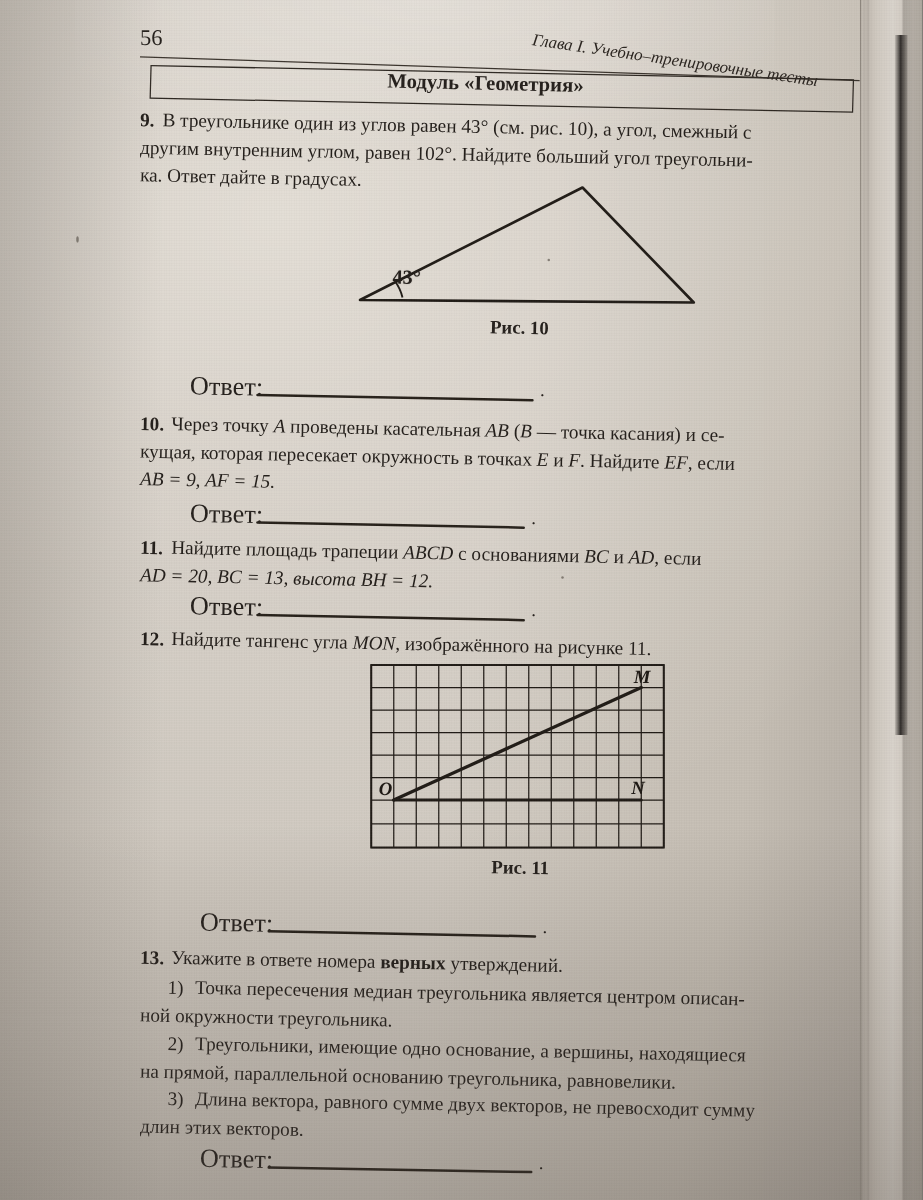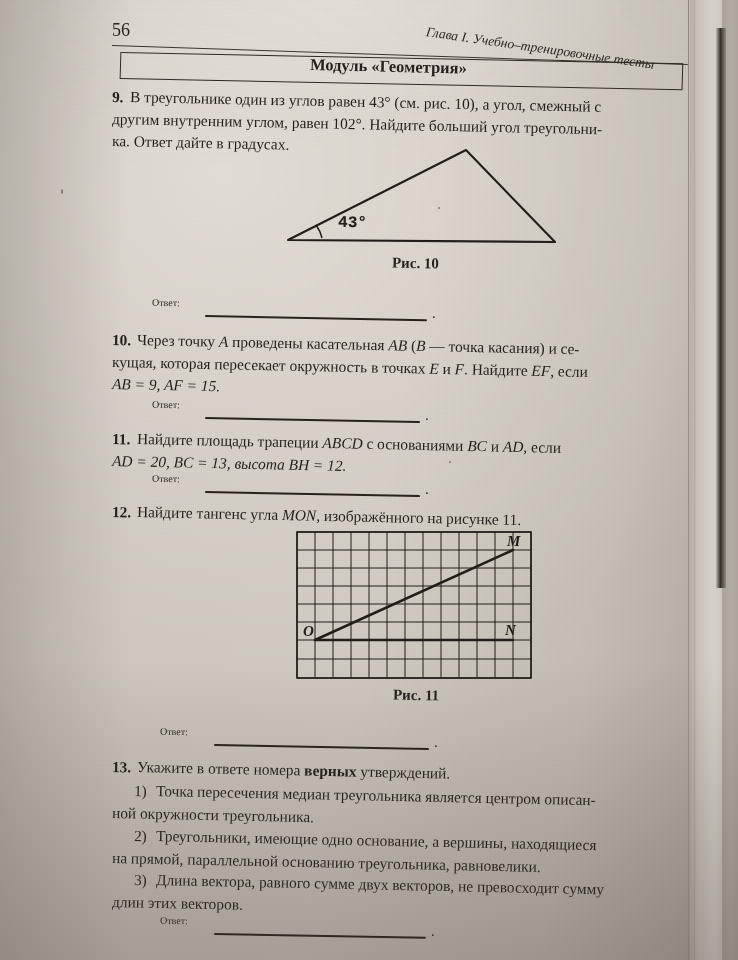--- a/index.html
+++ b/index.html
@@ -153,21 +153,21 @@
     font-size: 15.4px;
     color: #221d19;
     transform-origin: left center;
   }
   .line.r1  { transform: rotate(1.2deg); }
 
   
   .answer-row { position: absolute; }
   .answer-label {
     position: absolute;
-    font-size: 10px;
+    font-size: 21px;
     text-align: center;
   }
   .answer-rule {
     position: absolute;
     height: 2px;
     background: #262019;
     border-radius: 1px;
   }
   .answer-dot {
     position: absolute;
@@ -232,21 +232,21 @@
     <div class="line r1 b" style="left:112px; top:88px;">9.</div>
     <div class="line r1" style="left:130px; top:88px;">В треугольнике один из углов равен 43° (см. рис. 10), а угол, смежный с</div>
     <div class="line r1" style="left:112px; top:110px;">другим внутренним углом, равен 102°. Найдите больший угол треугольни-</div>
     <div class="line r1" style="left:112px; top:132px;">ка. Ответ дайте в градусах.</div>
 
     <div id="fig10">
       <svg width="310" height="120" viewBox="0 0 310 120">
         <polygon points="18,100 196,10 285,102" class="ink" stroke-width="2.1" stroke-linejoin="round"></polygon>
         <path d="M 52 98 A 36 36 0 0 0 46 85" class="ink" stroke-width="1.5"></path>
       </svg>
-      <div class="t b" style="left:68px; top:74px; font-size:16px; transform:rotate(1deg);font-family:Liberation Mono, monospace;">43°</div>
+      <div class="t b" style="left:44px; top:74px; font-size:16px; transform:rotate(1deg);">43°</div>
     </div>
     <div class="fig-caption" style="left:392px; top:255px; transform:rotate(1.1deg);">Рис. 10</div>
 
     <div class="answer-row">
       <div class="answer-label" style="left:152px; top:297px; transform:rotate(1deg);">Ответ:</div>
       <div class="answer-rule" style="left:205px; top:315px; width:222px; transform:rotate(1.1deg); transform-origin:left center;"></div>
       <div class="answer-dot" style="left:432px; top:305px;">.</div>
     </div>
 
     <div class="line r1 b" style="left:112px; top:331px;">10.</div>

